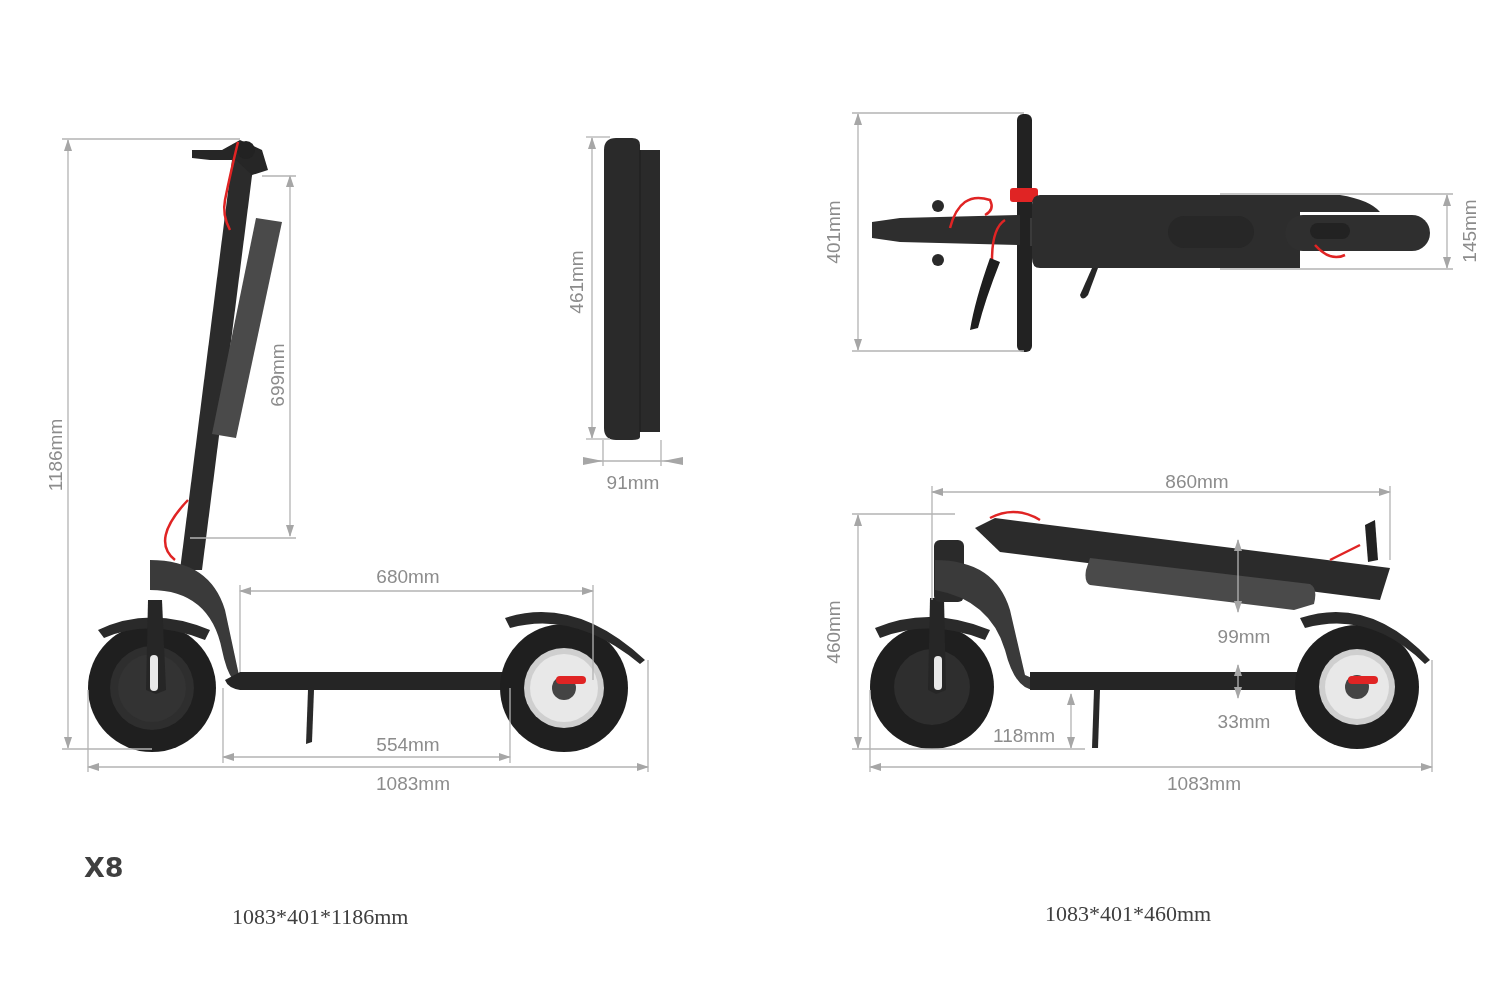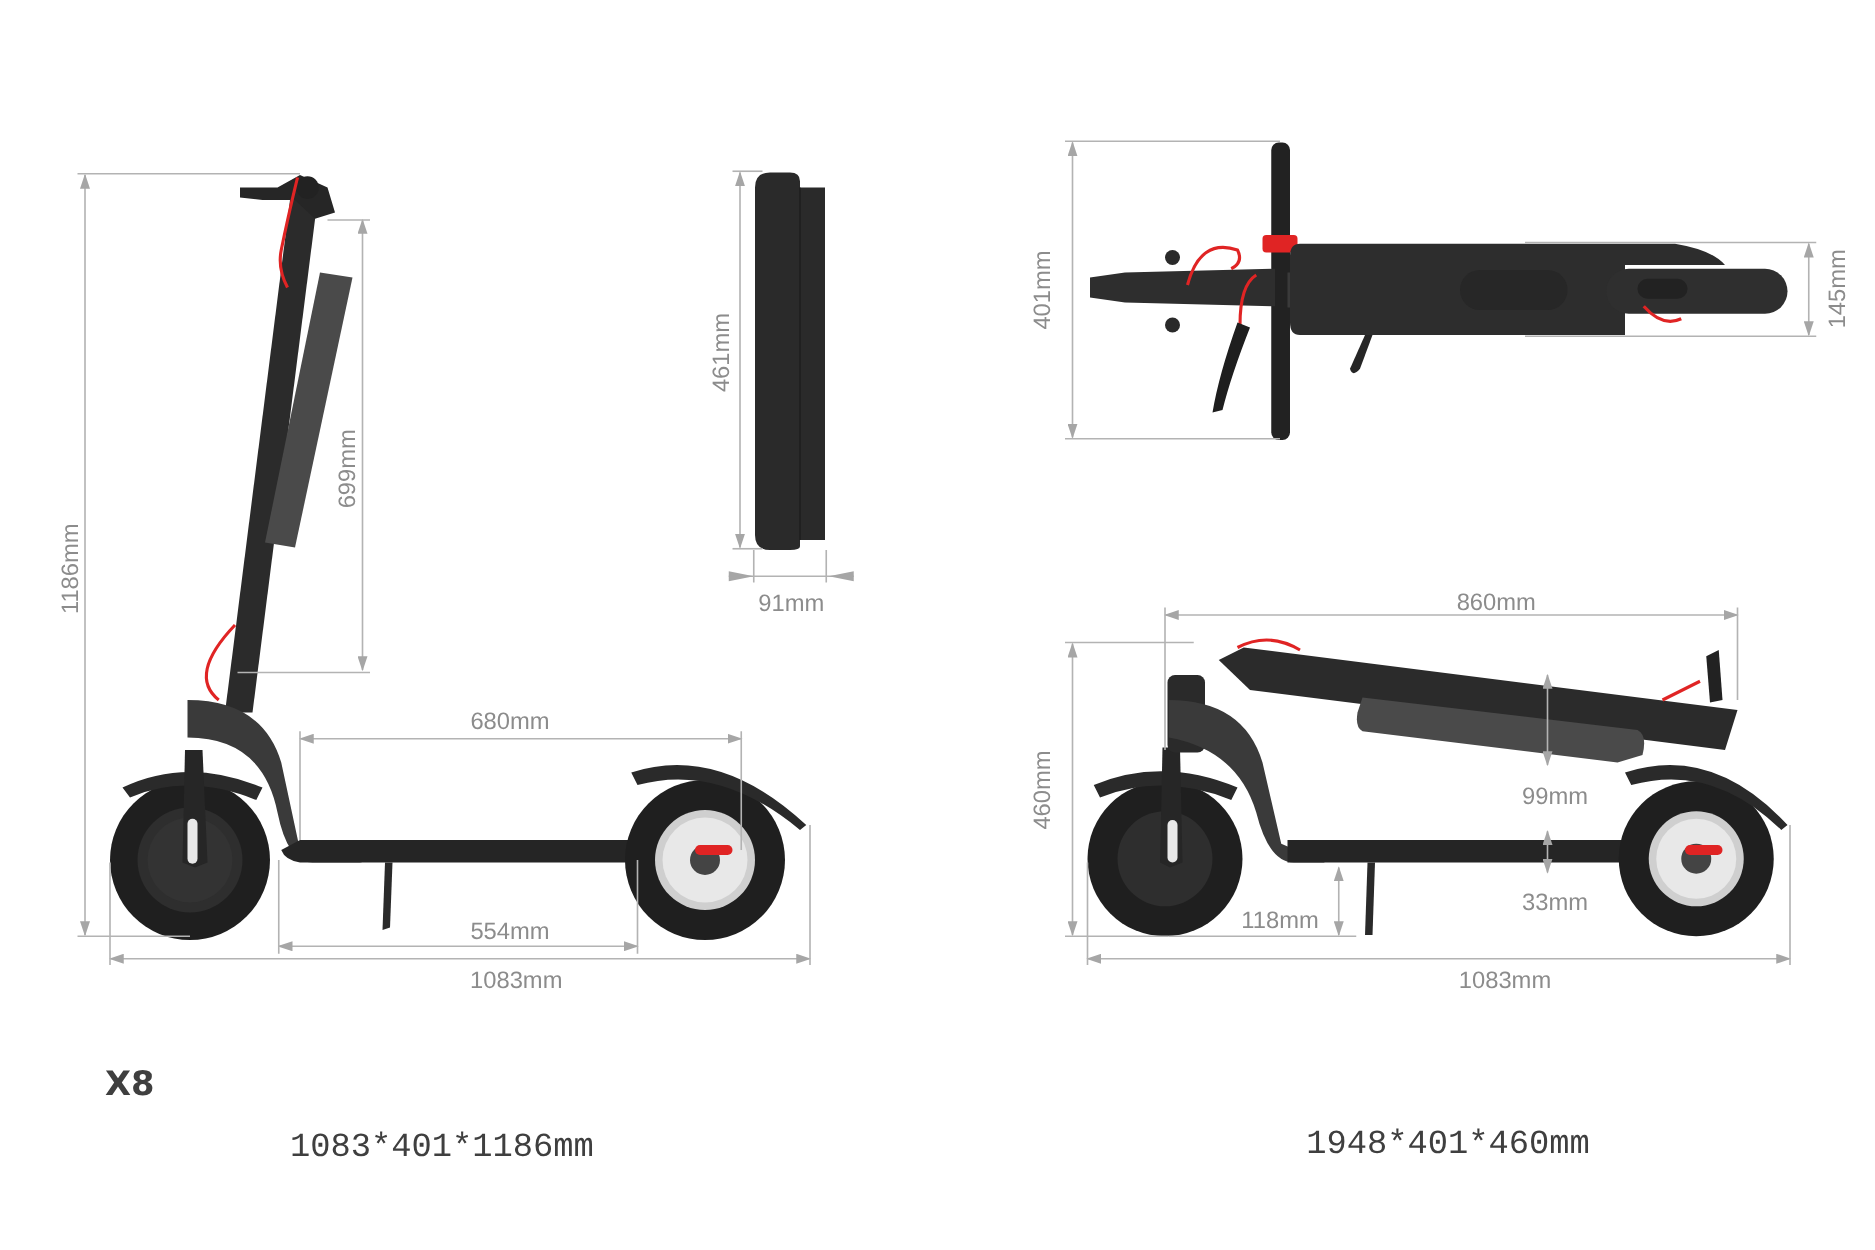--- a/index.html
+++ b/index.html
@@ -9,21 +9,21 @@
   .dim-line{stroke:#b3b3b3;stroke-width:1.3;fill:none;}
   .arrow{fill:#a6a6a6;}
   .body-dark{fill:#2b2b2b;}
   .body-mid{fill:#3a3a3a;}
   .body-light{fill:#4a4a4a;}
   .tire{fill:#1f1f1f;}
   .hub{fill:#333;}
   .red{fill:#e02424;}
   .red-line{stroke:#e02424;stroke-width:2.5;fill:none;}
   .model{position:absolute;left:84px;top:852px;font-size:27px;color:#3f3f3f;font-family:"DejaVu Sans",sans-serif;font-weight:bold;}
-  .spec{position:absolute;font-size:27px;color:#3f3f3f;font-family:Liberation Mono, monospace;}
+  .spec{position:absolute;font-size:22px;color:#3f3f3f;font-family:Liberation Serif, serif;}
   .spec-left{left:232px;top:904px;}
   .spec-right{left:1045px;top:901px;}
 </style>
 </head>
 <body>
 
 <svg class="canvas" viewBox="0 0 1500 1000" xmlns="http://www.w3.org/2000/svg">
   <defs>
     <marker id="arr" viewBox="0 0 12 8" refX="11" refY="4" markerWidth="12" markerHeight="8" orient="auto-start-reverse" markerUnits="userSpaceOnUse">
       <path d="M0,0 L12,4 L0,8 Z" class="arrow"></path>
@@ -194,13 +194,13 @@
 
     <line x1="870" y1="767" x2="1432" y2="767" class="dim-line" marker-start="url(#arr)" marker-end="url(#arr)"></line>
     <line x1="870" y1="690" x2="870" y2="772" class="dim-line"></line>
     <line x1="1432" y1="660" x2="1432" y2="772" class="dim-line"></line>
     <text class="dim-text" x="1204" y="790" text-anchor="middle">1083mm</text>
   </g>
 </svg>
 
 <div class="model">X8</div>
 <div class="spec spec-left">1083*401*1186mm</div>
-<div class="spec spec-right">1948*401*460mm</div>
+<div class="spec spec-right">1083*401*460mm</div>
 
 </body></html>

